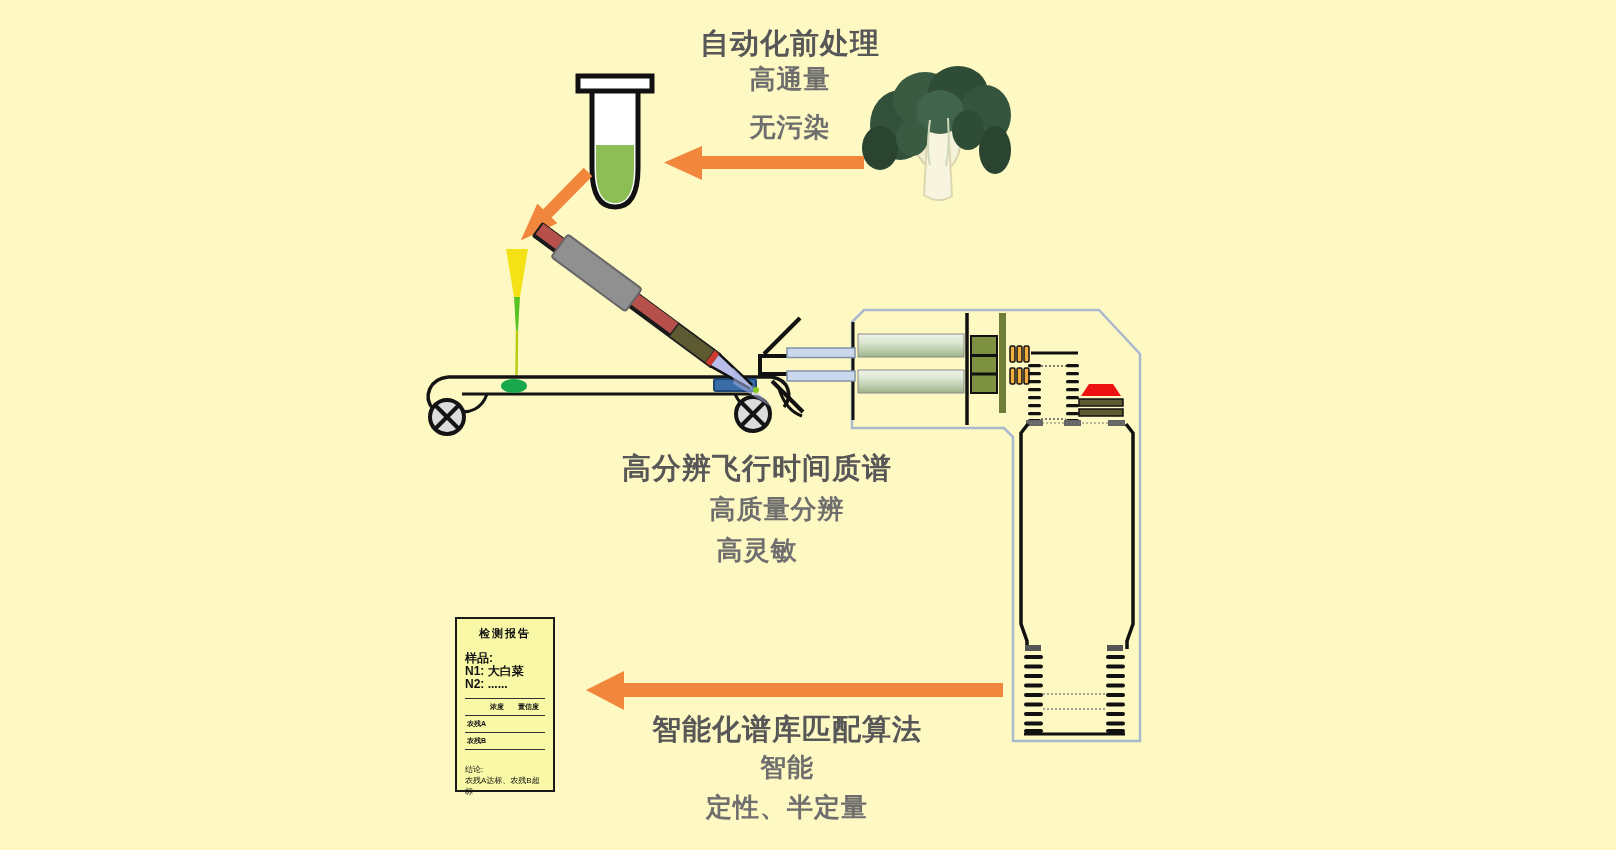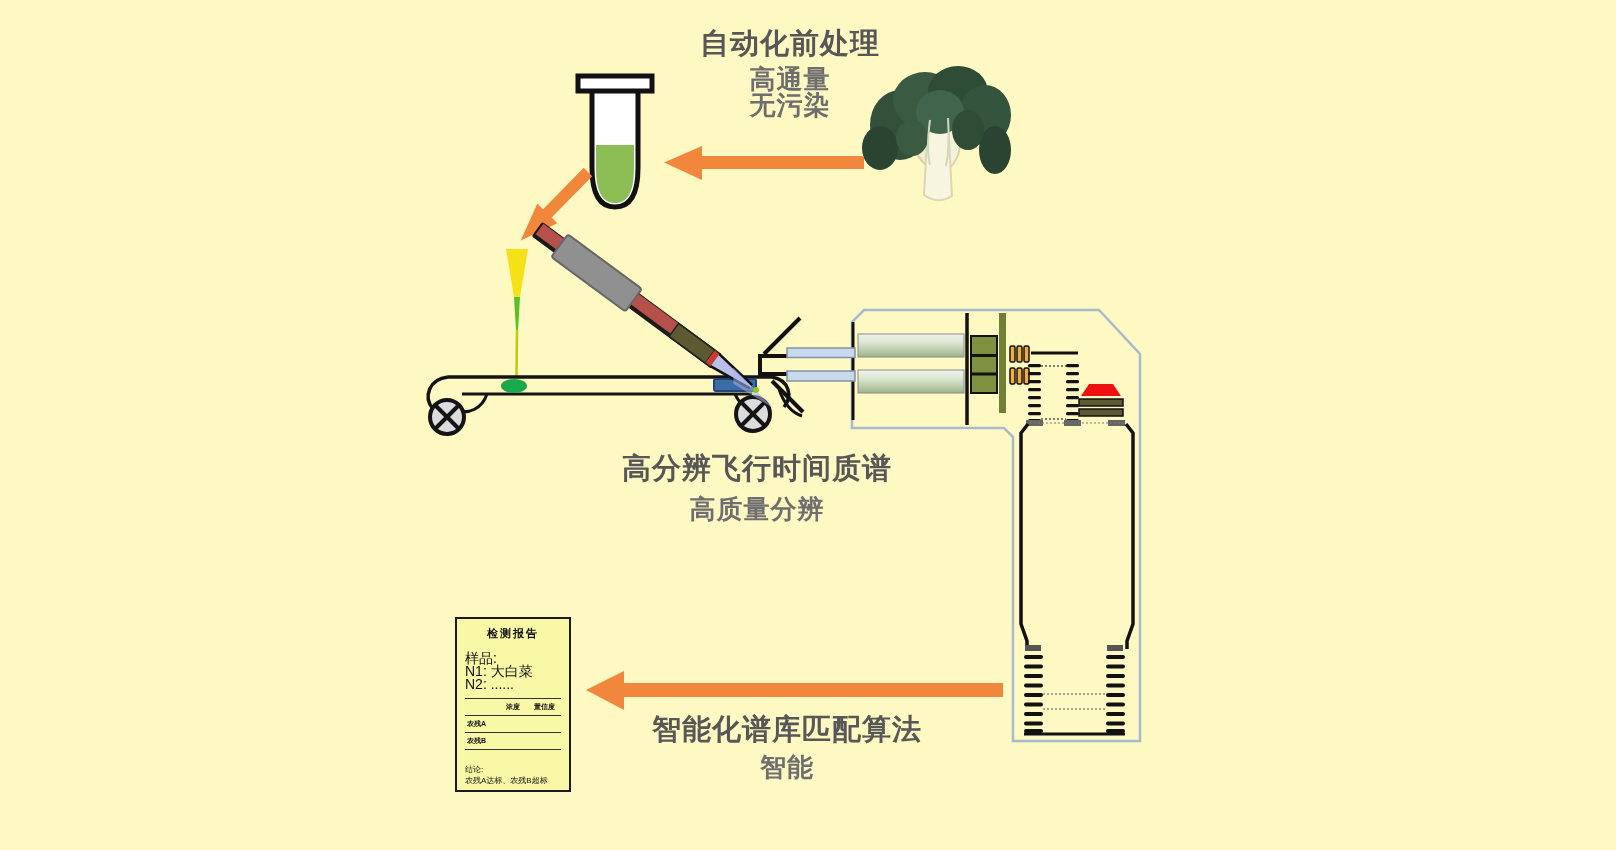--- a/index.html
+++ b/index.html
@@ -3,25 +3,25 @@
 <meta charset="utf-8">
 <style>
   html,body{margin:0;padding:0;background:#fff;}
   #canvas{position:relative;width:1616px;height:850px;background:#fef9c3;overflow:hidden;
           font-family:"Liberation Sans","DejaVu Sans",sans-serif;}
   #diagram-svg{position:absolute;left:0;top:0;}
   .label{position:absolute;text-align:center;white-space:nowrap;}
   .step-title{font-size:29px;font-weight:bold;color:#575757;letter-spacing:1px;}
   .step-feature{font-size:26px;color:#6e6e6e;letter-spacing:1px;font-weight:bold;}
   
-  #report-card{position:absolute;left:455px;top:617px;width:116px;height:175px;
+  #report-card{position:absolute;left:455px;top:617px;width:100px;height:175px;
                background:#f8f8a6;border:2px solid #1a1a1a;box-sizing:border-box;
                padding:5px 8px;color:#111;}
   #report-card .rpt-title{font-size:11px;font-weight:bold;text-align:center;margin-top:2px;letter-spacing:2px;}
-  #report-card .rpt-sample{margin-top:11px;font-size:14px;font-weight:normal;line-height:13px;}
+  #report-card .rpt-sample{margin-top:11px;font-size:12px;font-weight:bold;line-height:13px;}
   #report-card .rpt-table{margin-top:7px;font-size:7px;font-weight:bold;}
   #report-card .rpt-line{border-top:1px solid #333;}
   #report-card .rpt-row{display:flex;align-items:center;height:16px;padding:0 2px;}
   #report-card .rpt-head{justify-content:flex-end;gap:14px;padding-right:6px;}
   #report-card .rpt-conclusion{margin-top:14px;font-size:8px;font-weight:normal;line-height:11px;}
 </style>
 </head>
 <body>
 
 <div id="canvas">
@@ -214,27 +214,29 @@
       </g>
       <line x1="1043" y1="694" x2="1106" y2="694" stroke="#888" stroke-width="1.5" stroke-dasharray="2,2"></line>
       <line x1="1043" y1="709" x2="1106" y2="709" stroke="#888" stroke-width="1.5" stroke-dasharray="2,2"></line>
       <line x1="1024" y1="734" x2="1125" y2="734" stroke="#111" stroke-width="3"></line>
     </g>
   </g>
 </svg>
 
 <div class="label step-title" style="left:590px;top:24px;width:400px;">自动化前处理</div>
 <div class="label step-feature" style="left:590px;top:62px;width:400px;">高通量</div>
-<div class="label step-feature" style="left:590px;top:88px;width:400px;">无污染</div>
+<div class="label step-feature" style="left:590px;top:110px;width:400px;">无污染</div>
 
 <div class="label step-title" style="left:557px;top:449px;width:400px;">高分辨飞行时间质谱</div>
-<div class="label step-feature" style="left:557px;top:492px;width:400px;">高质量分辨</div>
+<div class="label step-feature" style="left:577px;top:492px;width:400px;">高质量分辨</div>
+<div class="label step-feature" style="left:557px;top:533px;width:400px;">高灵敏</div>
 
 <div class="label step-feature" style="left:587px;top:750px;width:400px;">智能</div>
 <div class="label step-title" style="left:587px;top:710px;width:400px;">智能化谱库匹配算法</div>
+<div class="label step-feature" style="left:587px;top:790px;width:400px;">定性、半定量</div>
 
 <div id="report-card">
   <div class="rpt-title">检测报告</div>
   <div class="rpt-sample">
     <div>样品:</div>
     <div>N1: 大白菜</div>
     <div>N2: ......</div>
   </div>
   <div class="rpt-table">
     <div class="rpt-line"></div>

